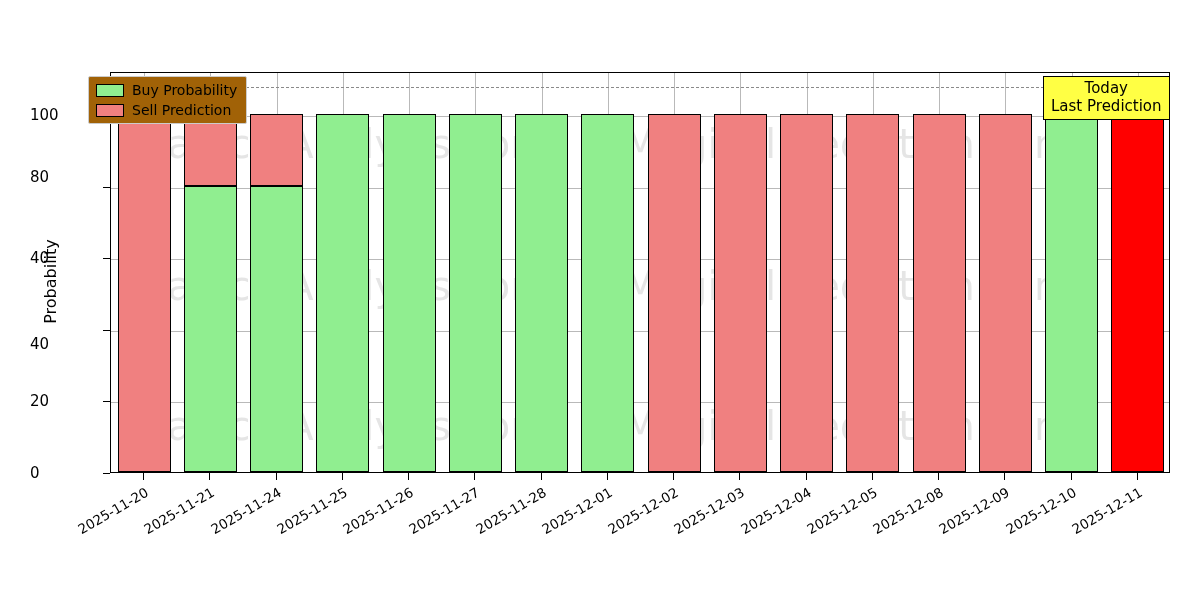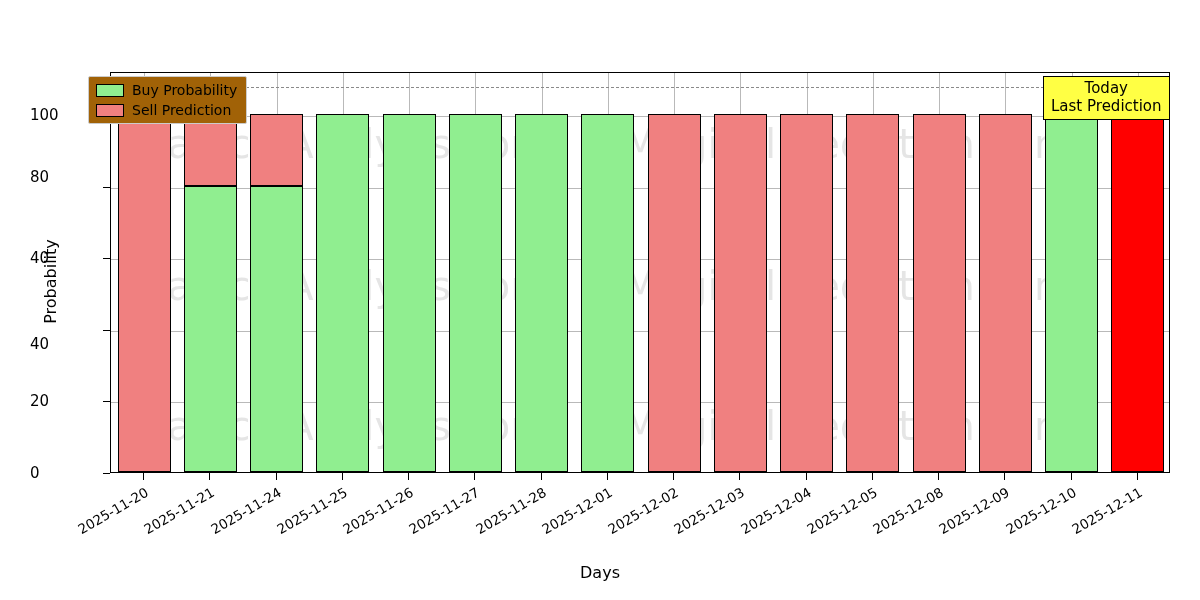--- a/index.html
+++ b/index.html
@@ -278,21 +278,20 @@
       <div class="xtick-label" style="left: 759.875px; width: 112px;">2025-12-05</div>
       <div class="xtick-mark" style="left: 938.125px;"></div>
       <div class="xtick-label" style="left: 826.125px; width: 112px;">2025-12-08</div>
       <div class="xtick-mark" style="left: 1004.38px;"></div>
       <div class="xtick-label" style="left: 892.375px; width: 112px;">2025-12-09</div>
       <div class="xtick-mark" style="left: 1070.62px;"></div>
       <div class="xtick-label" style="left: 958.625px; width: 112px;">2025-12-10</div>
       <div class="xtick-mark" style="left: 1136.88px;"></div>
       <div class="xtick-label" style="left: 1024.88px; width: 112px;">2025-12-11</div>
     </div>
-  <div id="xlabel">Days</div>
 
   <div id="legend">
       <div class="legend-row">
         <span class="legend-swatch buy"></span>
         <span class="legend-text">Buy Probability</span>
       </div>
       <div class="legend-row">
         <span class="legend-swatch sell"></span>
         <span class="legend-text">Sell Prediction</span>
       </div>

